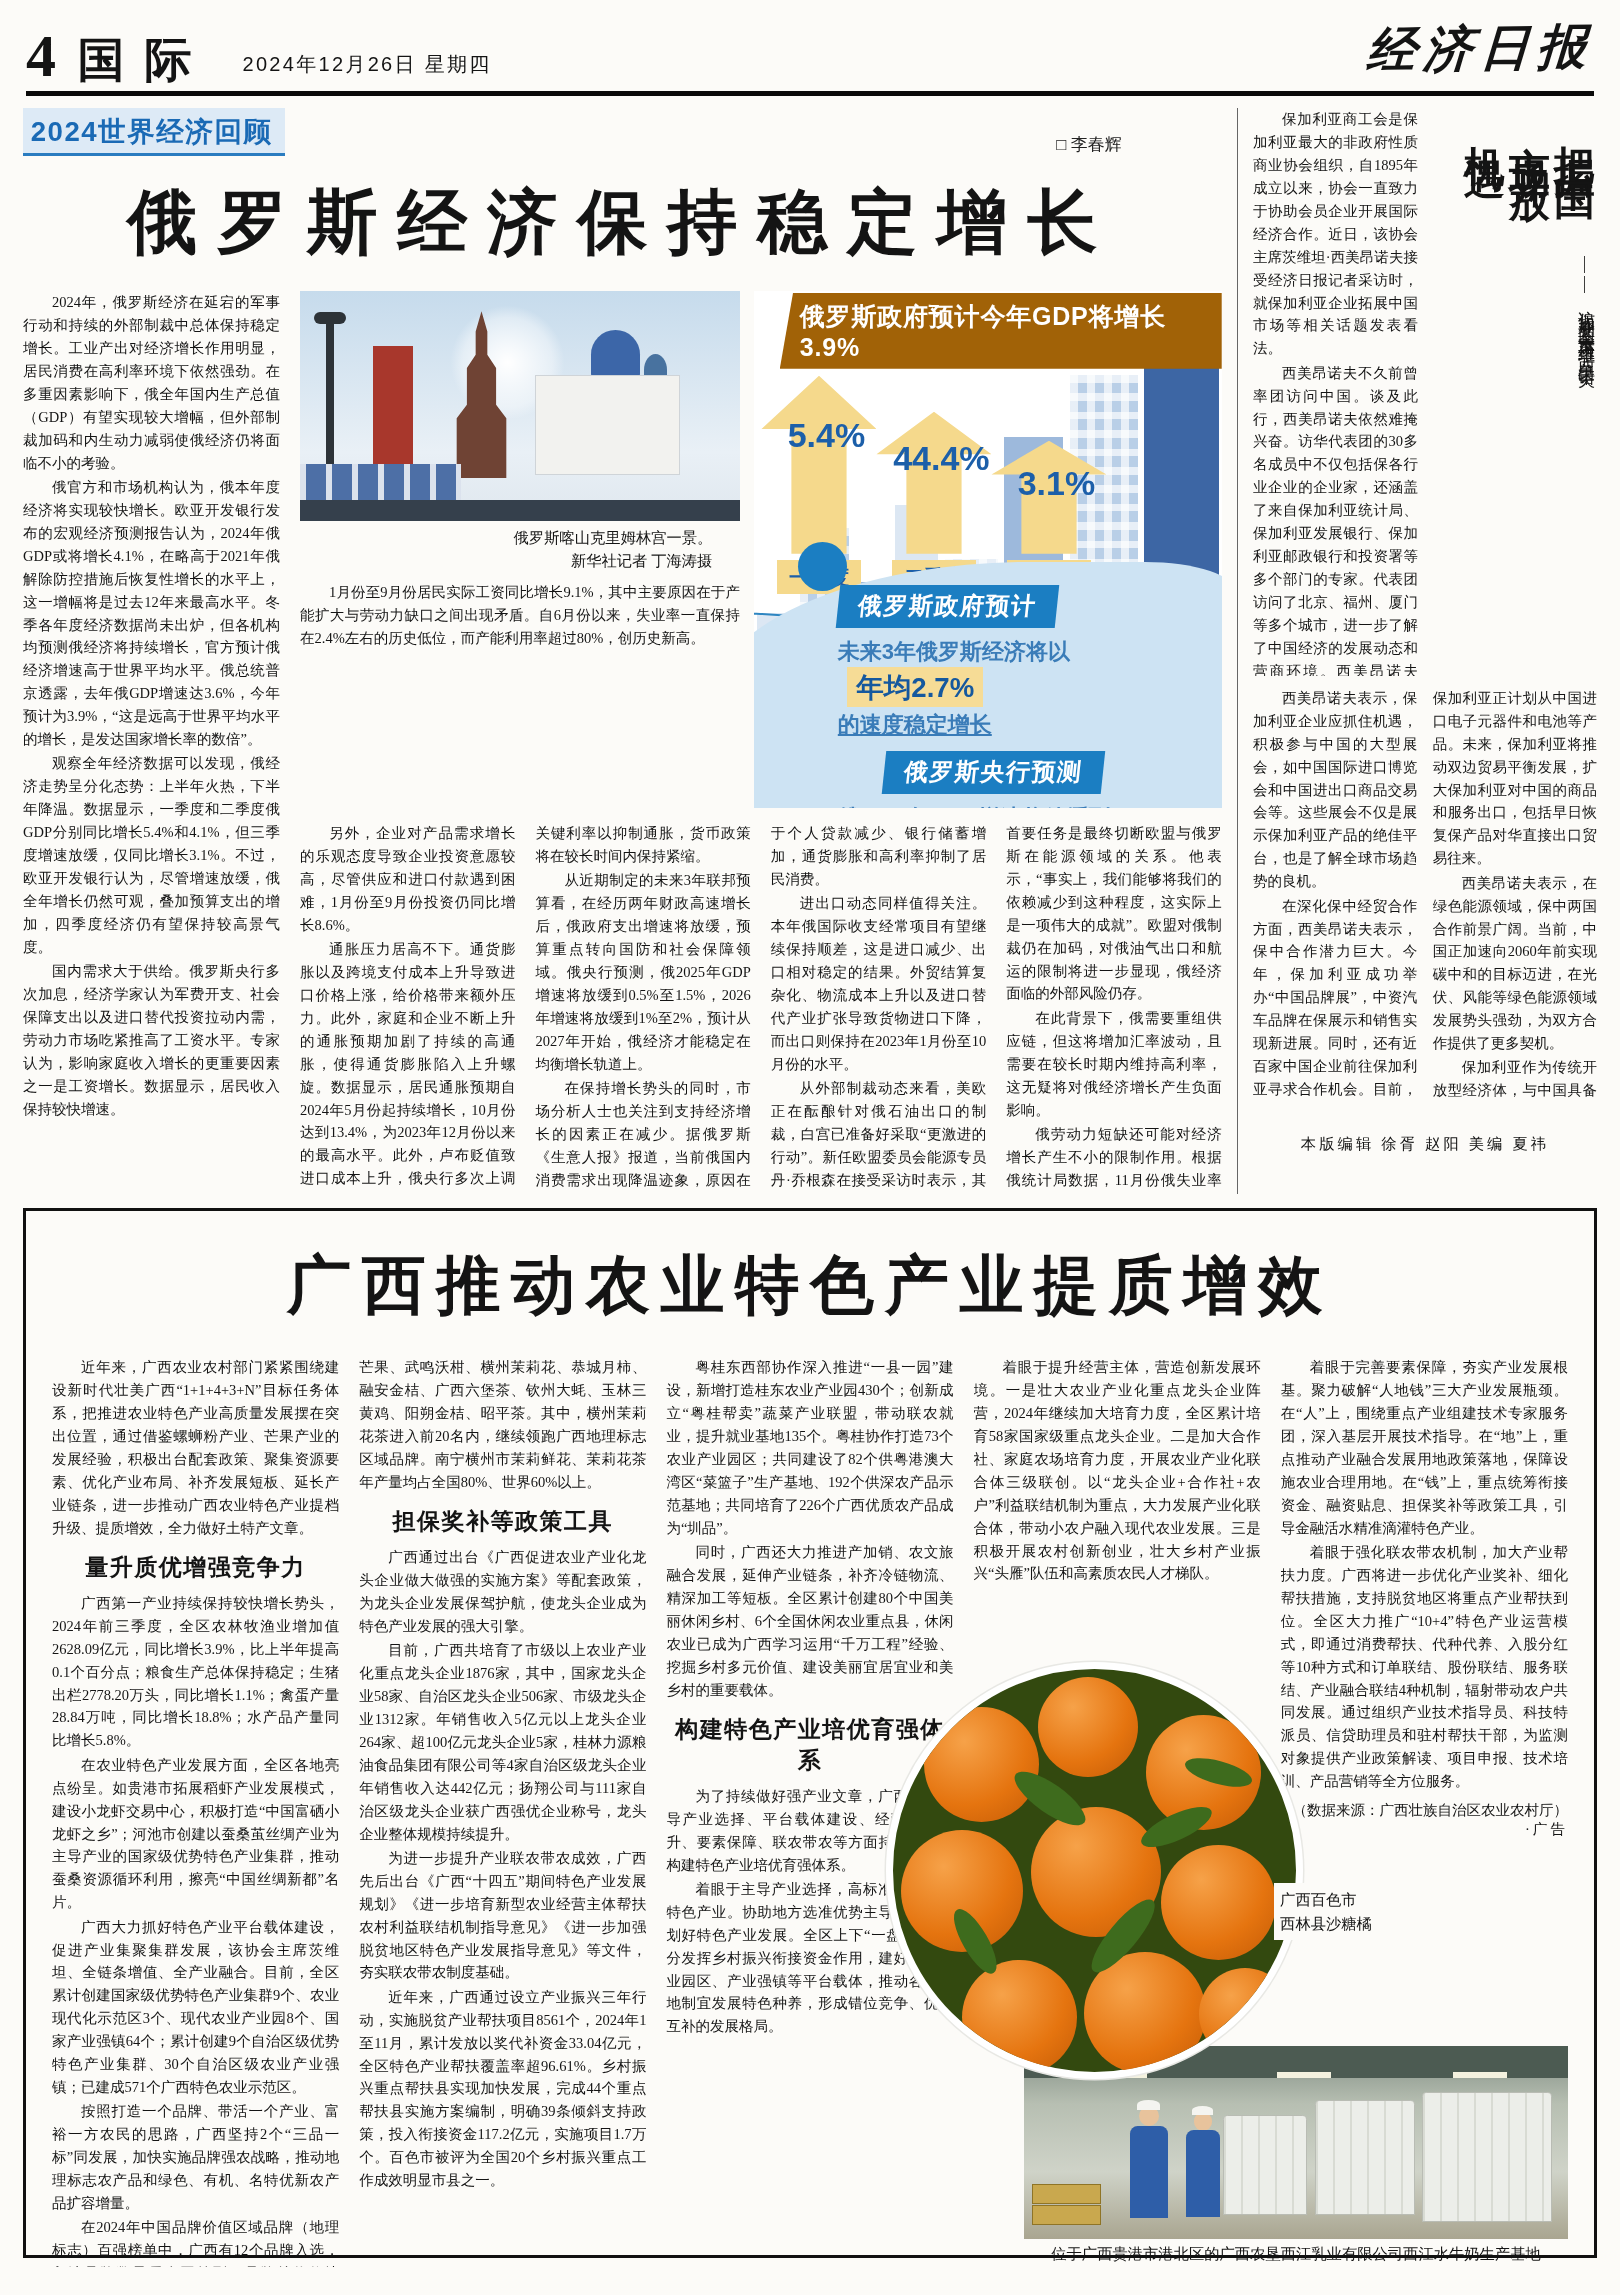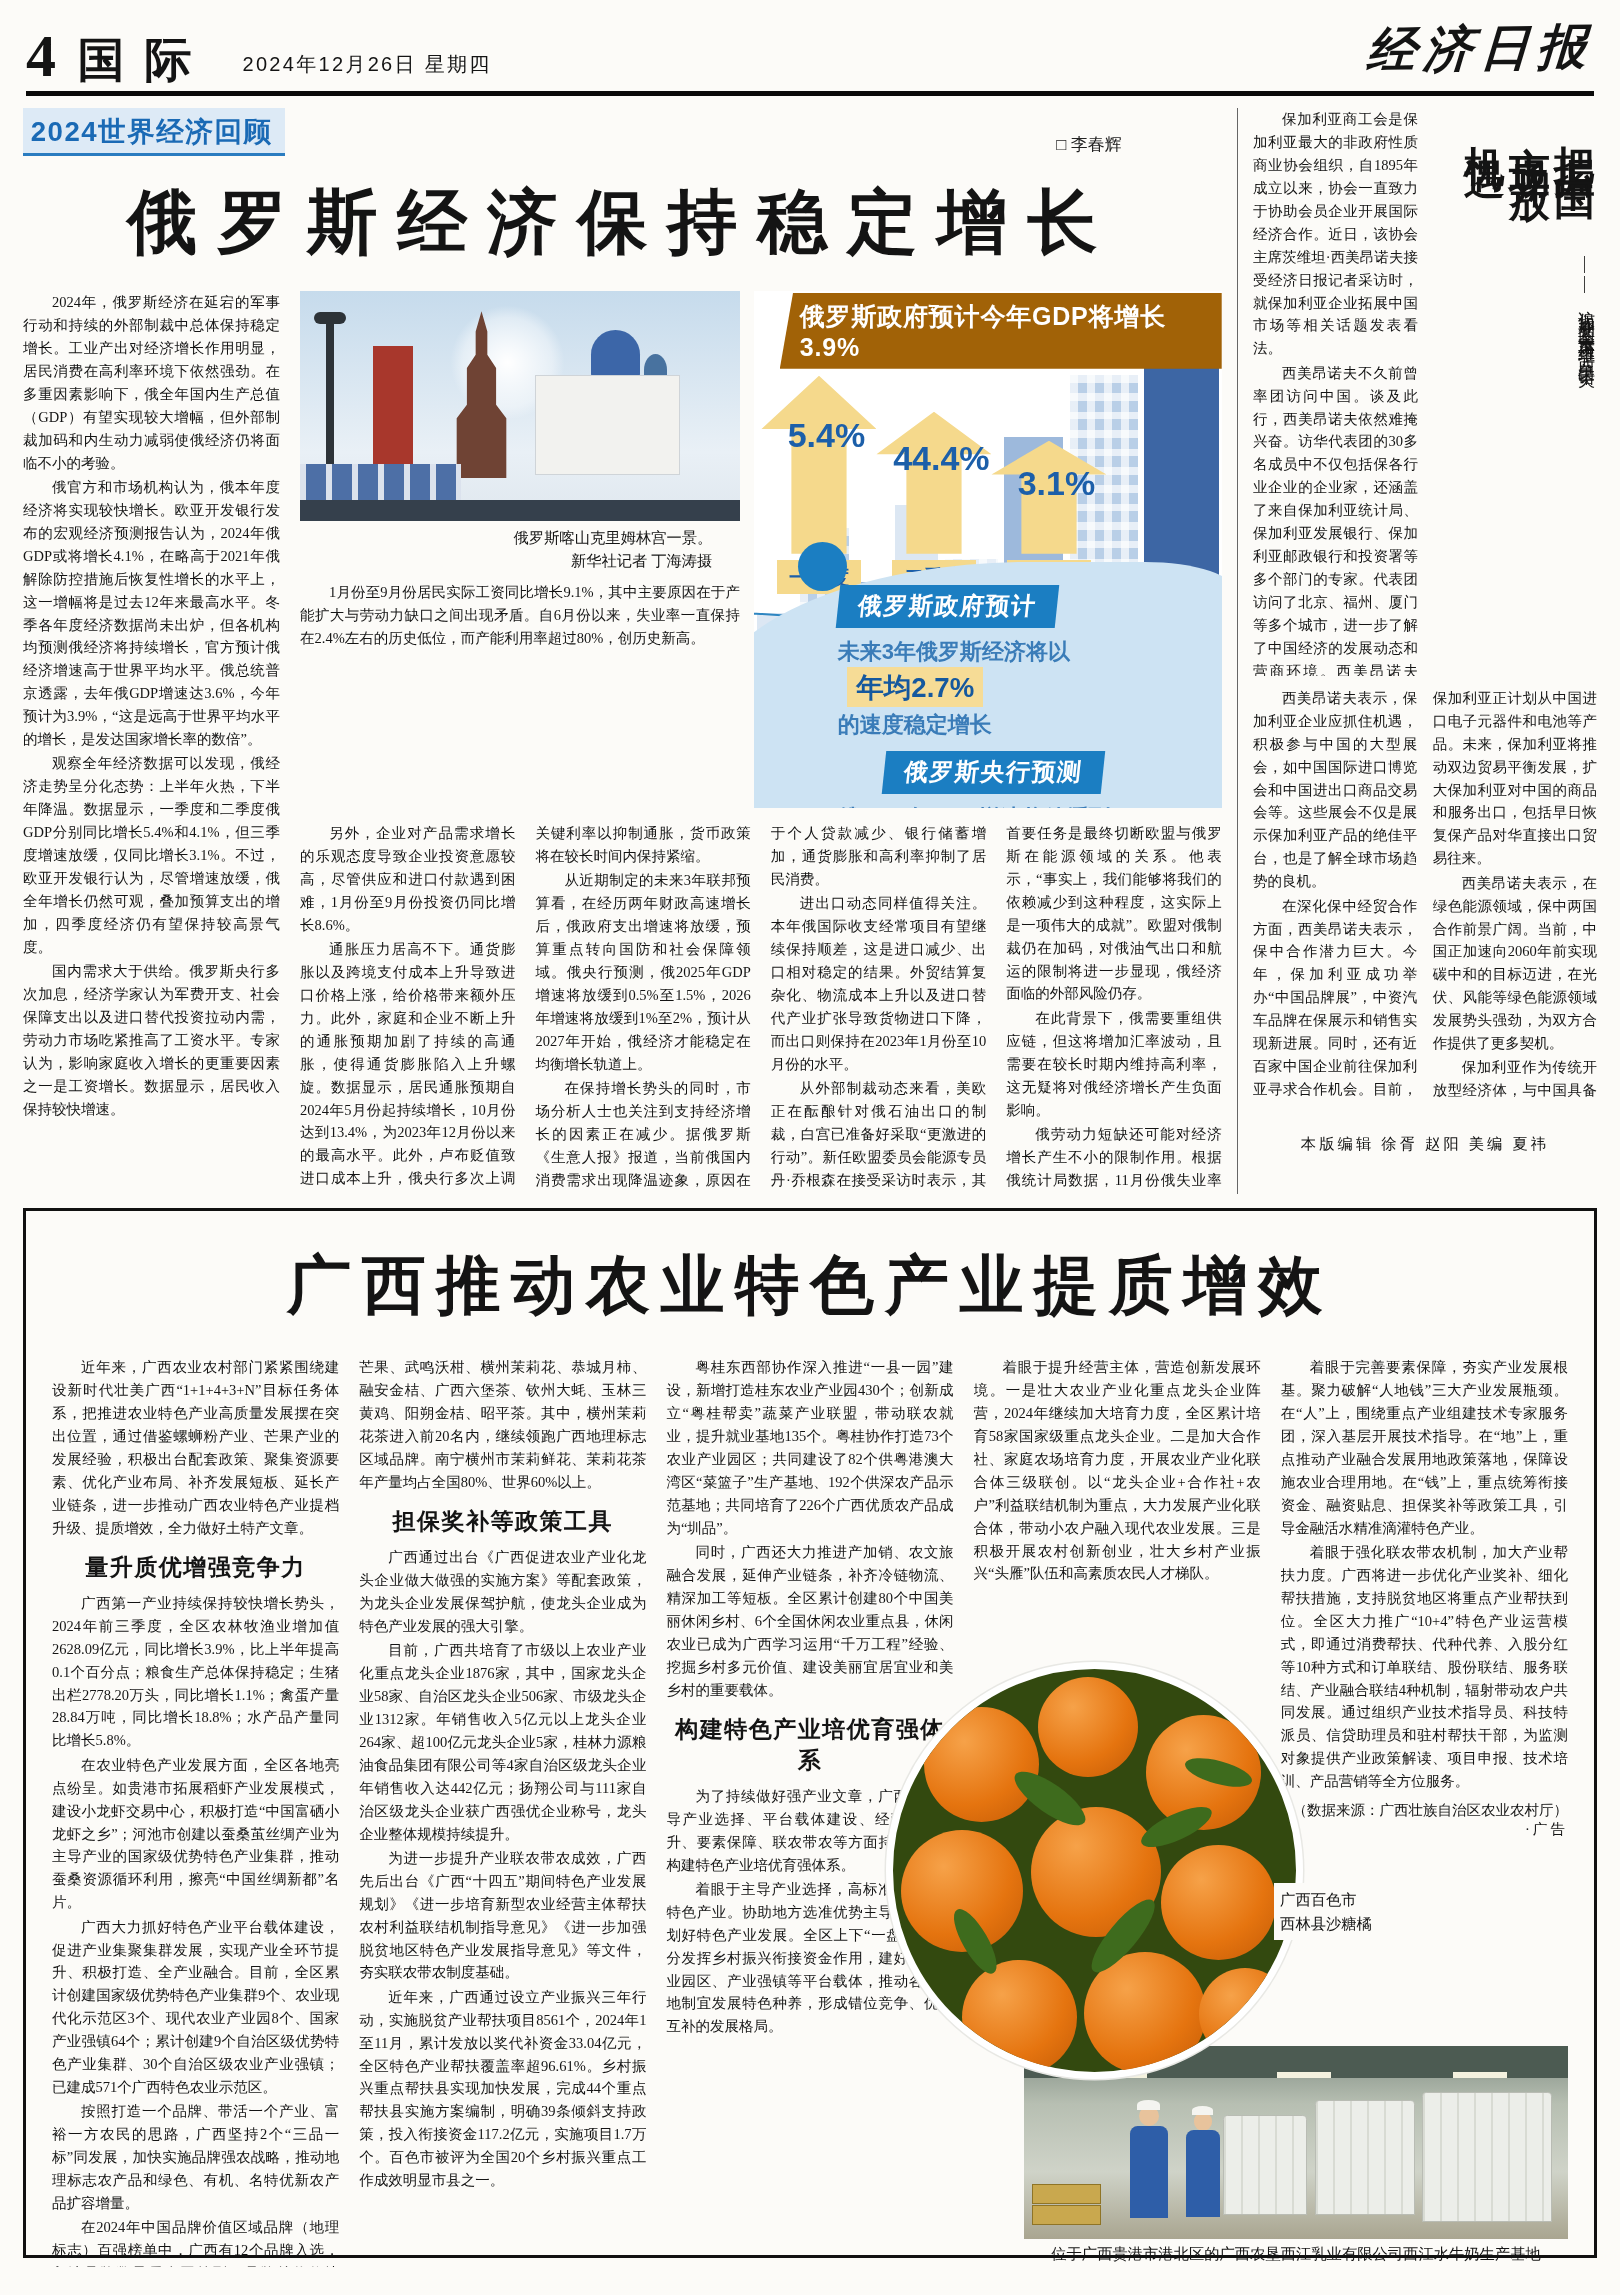--- a/index.html
+++ b/index.html
@@ -192,21 +192,21 @@
                   <div class="qlabel">三季度</div>
                 </div>
               </div>
               <div class="band">
                 <div class="band-dot"></div>
                 <div class="band-title">俄罗斯政府预计</div>
                 <div class="band-line">
                   <span>未来3年俄罗斯经济将以</span>
                   <span class="hl">年均2.7%</span>
                 </div>
-                <div class="band-line" style="margin-top:3.1px;">
+                <div class="band-line" style="margin-top:3.1px;text-decoration:underline;">
                   <span>的速度稳定增长</span>
                 </div>
                 <div class="band-title t2">俄罗斯央行预测</div>
                 <div class="band-line">
                   <span>俄2025年GDP增速将放缓到</span>
 
                 </div>
                 
               </div>
             </div>
@@ -250,21 +250,21 @@
 
   <div class="gx-box">
     <h2 class="gx-headline">广西推动农业特色产业提质增效</h2>
     <div class="gx-cols">
 
       <div class="gcol">
         <p class="bp">近年来，广西农业农村部门紧紧围绕建设新时代壮美广西“1+1+4+3+N”目标任务体系，把推进农业特色产业高质量发展摆在突出位置，通过借鉴螺蛳粉产业、芒果产业的发展经验，积极出台配套政策、聚集资源要素、优化产业布局、补齐发展短板、延长产业链条，进一步推动广西农业特色产业提档升级、提质增效，全力做好土特产文章。</p>
         <h3 class="gx-sub">量升质优增强竞争力</h3>
         <p class="bp">广西第一产业持续保持较快增长势头，2024年前三季度，全区农林牧渔业增加值2628.09亿元，同比增长3.9%，比上半年提高0.1个百分点；粮食生产总体保持稳定；生猪出栏2778.20万头，同比增长1.1%；禽蛋产量28.84万吨，同比增长18.8%；水产品产量同比增长5.8%。</p>
         <p class="bp">在农业特色产业发展方面，全区各地亮点纷呈。如贵港市拓展稻虾产业发展模式，建设小龙虾交易中心，积极打造“中国富硒小龙虾之乡”；河池市创建以蚕桑茧丝绸产业为主导产业的国家级优势特色产业集群，推动蚕桑资源循环利用，擦亮“中国丝绸新都”名片。</p>
-        <p class="bp">广西大力抓好特色产业平台载体建设，促进产业集聚集群发展，实现产业全环节提升、积极打造、全产业融合。目前，全区累计创建国家级优势特色产业集群9个、农业现代化示范区3个、现代农业产业园8个、国家产业强镇64个；累计创建9个自治区级优势特色产业集群、30个自治区级农业产业强镇；已建成571个广西特色农业示范区。</p>
+        <p class="bp">广西大力抓好特色产业平台载体建设，促进产业集聚集群发展，该协会主席茨维坦、全链条增值、全产业融合。目前，全区累计创建国家级优势特色产业集群9个、农业现代化示范区3个、现代农业产业园8个、国家产业强镇64个；累计创建9个自治区级优势特色产业集群、30个自治区级农业产业强镇；已建成571个广西特色农业示范区。</p>
         <p class="bp">按照打造一个品牌、带活一个产业、富裕一方农民的思路，广西坚持2个“三品一标”同发展，加快实施品牌强农战略，推动地理标志农产品和绿色、有机、名特优新农产品扩容增量。</p>
         <p class="bp">在2024年中国品牌价值区域品牌（地理标志）百强榜单中，广西有12个品牌入选，入选品牌数量居全国前列，品牌总价值达906.80亿元。分别为：横州茉莉花茶、柳州螺蛳粉、百色</p>
       </div>
 
       <div class="gcol">
         <p class="bp" style="text-indent:0;">芒果、武鸣沃柑、横州茉莉花、恭城月柿、融安金桔、广西六堡茶、钦州大蚝、玉林三黄鸡、阳朔金桔、昭平茶。其中，横州茉莉花茶进入前20名内，继续领跑广西地理标志区域品牌。南宁横州市茉莉鲜花、茉莉花茶年产量均占全国80%、世界60%以上。</p>
         <h3 class="gx-sub">担保奖补等政策工具</h3>
         <p class="bp">广西通过出台《广西促进农业产业化龙头企业做大做强的实施方案》等配套政策，为龙头企业发展保驾护航，使龙头企业成为特色产业发展的强大引擎。</p>
         <p class="bp">目前，广西共培育了市级以上农业产业化重点龙头企业1876家，其中，国家龙头企业58家、自治区龙头企业506家、市级龙头企业1312家。年销售收入5亿元以上龙头企业264家、超100亿元龙头企业5家，桂林力源粮油食品集团有限公司等4家自治区级龙头企业年销售收入达442亿元；扬翔公司与111家自治区级龙头企业获广西强优企业称号，龙头企业整体规模持续提升。</p>
         <p class="bp">为进一步提升产业联农带农成效，广西先后出台《广西“十四五”期间特色产业发展规划》《进一步培育新型农业经营主体帮扶农村利益联结机制指导意见》《进一步加强脱贫地区特色产业发展指导意见》等文件，夯实联农带农制度基础。</p>

